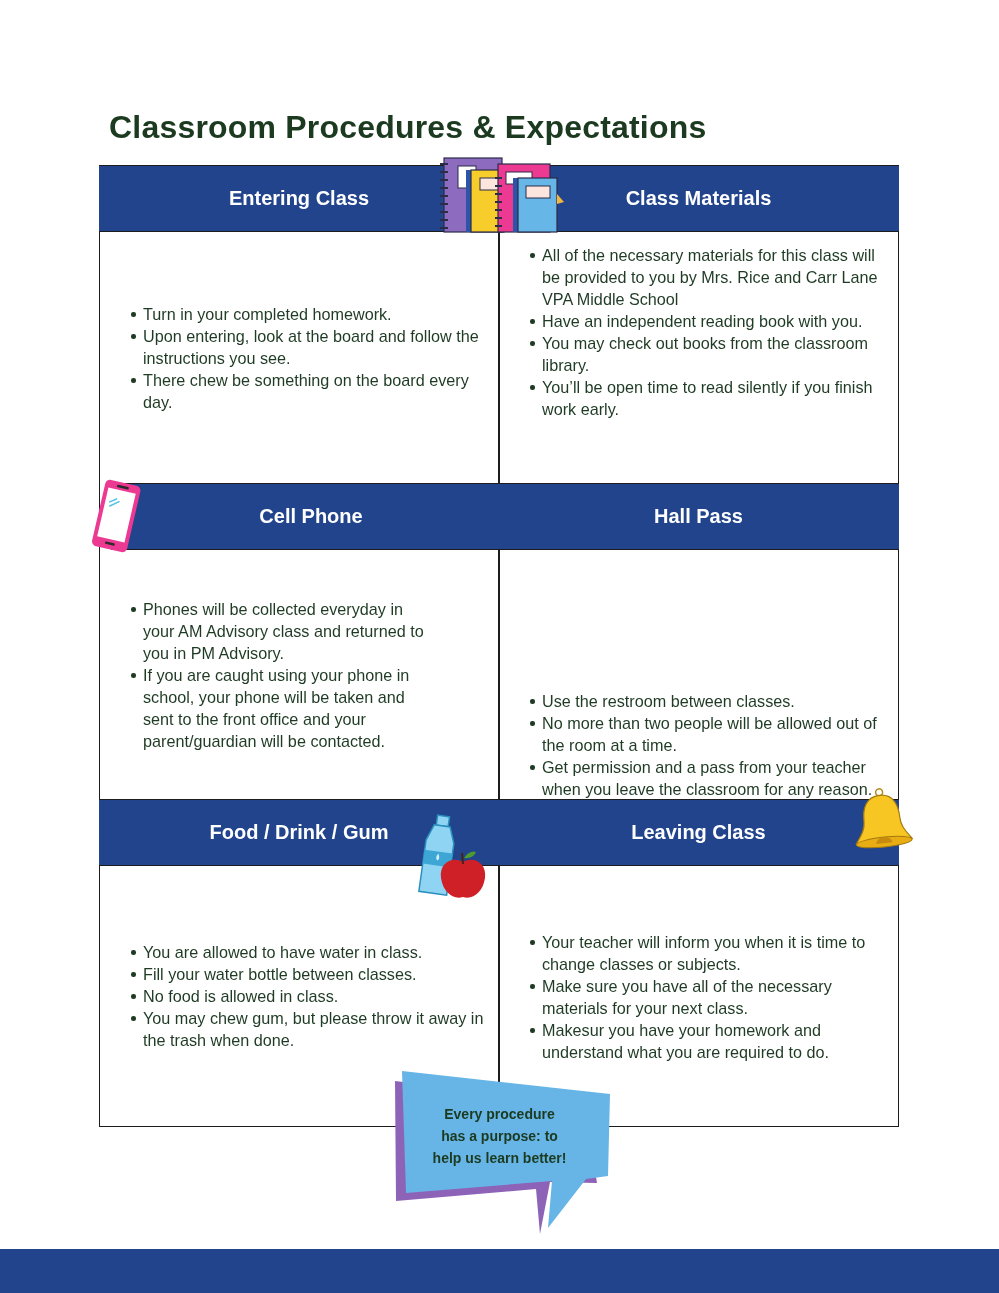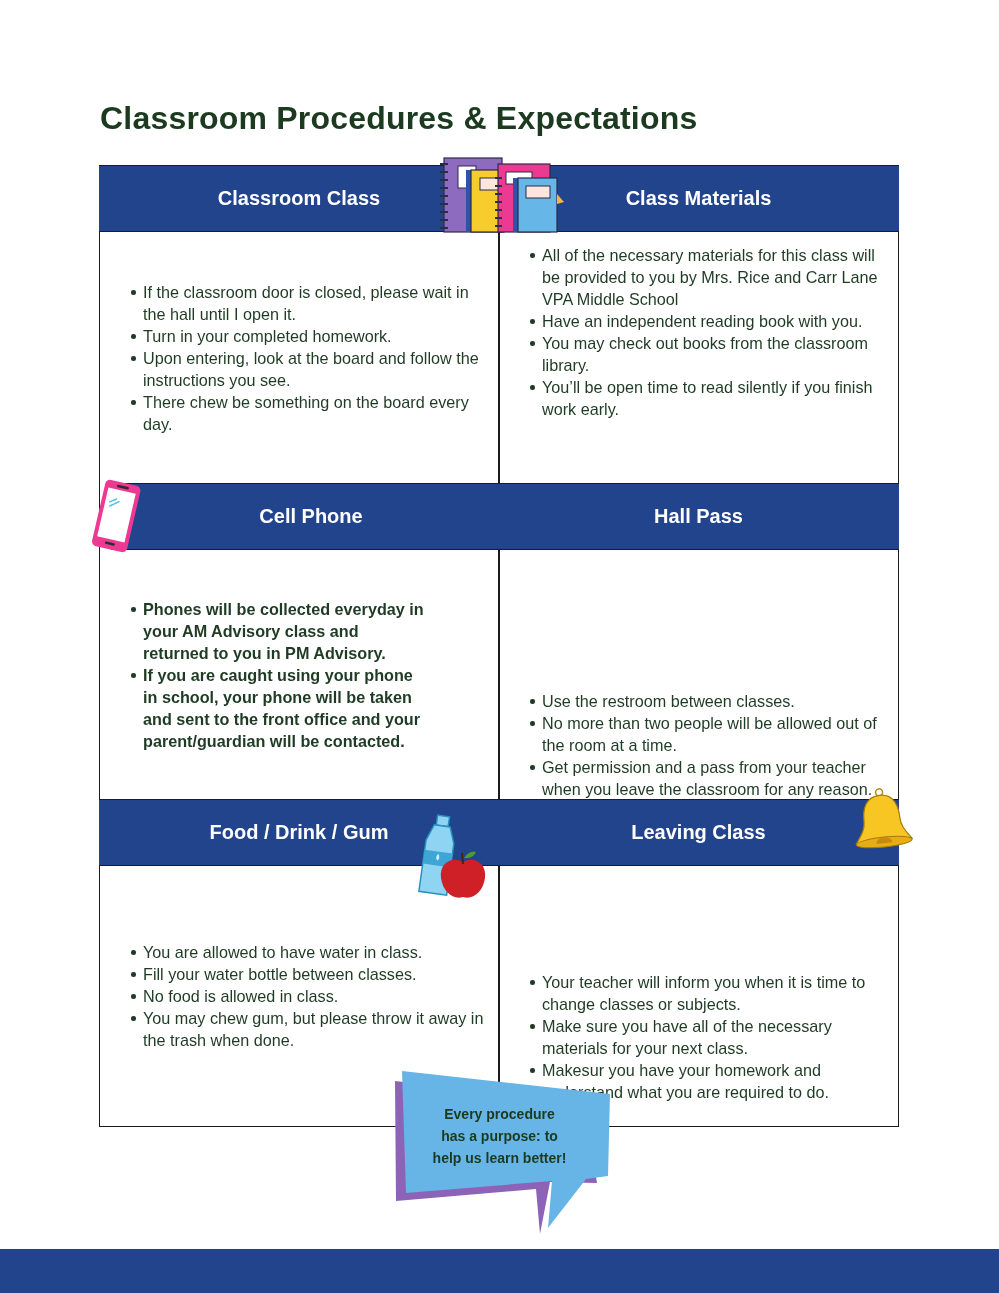--- a/index.html
+++ b/index.html
@@ -1,18 +1,18 @@
 <!DOCTYPE html>
 <html><head>
 <meta charset="utf-8">
 <style>
   html, body { margin:0; padding:0; }
   body { width:999px; height:1293px; background:#ffffff; position:relative; overflow:hidden;
          font-family:"Liberation Sans", sans-serif; }
-  .title { position:absolute; left:100px; top:100px; margin:0; font-size:32px; font-weight:bold;
+  .title { position:absolute; left:100px; top:100px; margin:9px; font-size:32px; font-weight:bold;
            color:#1b3a1f; letter-spacing:0.2px; }
   .grid { position:absolute; left:99px; top:165px; width:800px; height:962px;
           border:1.5px solid #1c1c1c; box-sizing:border-box; }
   .vline { position:absolute; left:498px; top:165px; width:1.5px; height:962px; background:#1c1c1c; }
   .header { position:absolute; background:#21448c; height:67px; box-sizing:border-box;
             border-top:1.5px solid #1c1c1c; border-bottom:1.5px solid #1c1c1c;
             color:#fff; font-weight:bold; font-size:20px; display:flex; align-items:center; justify-content:center; }
   .body { position:absolute; box-sizing:border-box; display:flex; align-items:center; }
   .body ul { margin:0; padding:0 0 0 44px; list-style:none; }
   .body li { position:relative; font-size:16.2px; line-height:22px; color:#1f3b24; padding-right:14px; }
@@ -24,49 +24,48 @@
 </style>
 </head>
 <body>
 
 <h1 class="title">Classroom Procedures &amp; Expectations</h1>
 
 <div class="grid"></div>
 <div class="vline"></div>
 
 <div class="header" style="left:99px; top:165px; width:400px;">
-  <span>Classroom Class</span>
+  <span>Entering Class</span>
 </div>
 <div class="header" style="left:498px; top:165px; width:401px;">
   <span>Class Materials</span>
 </div>
 <div class="body" style="left:99px; top:232px; width:400px; height:252px;">
   <ul>
-    <li>If the classroom door is closed, please wait in the hall until I open it.</li>
     <li>Turn in your completed homework.</li>
     <li>Upon entering, look at the board and follow the instructions you see.</li>
     <li>There chew be something on the board every day.</li>
   </ul>
 </div>
 <div class="body" style="left:498px; top:232px; width:401px; height:200px;">
   <ul>
     <li>All of the necessary materials for this class will be provided to you by Mrs. Rice and Carr Lane VPA Middle School</li>
     <li>Have an independent reading book with you.</li>
     <li>You may check out books from the classroom library.</li>
     <li>You’ll be open time to read silently if you finish work early.</li>
   </ul>
 </div>
 
 <div class="header" style="left:99px; top:483px; width:400px;margin-left:12px;">
   <span>Cell Phone</span>
 </div>
 <div class="header" style="left:498px; top:483px; width:401px;">
   <span>Hall Pass</span>
 </div>
-<div class="body" style="left:99px; top:550px; width:340px; height:250px;font-weight:bold;">
+<div class="body" style="left:99px; top:550px; width:340px; height:250px;">
   <ul>
     <li>Phones will be collected everyday in your AM Advisory class and returned to you in PM Advisory.</li>
     <li>If you are caught using your phone in school, your phone will be taken and sent to the front office and your parent/guardian will be contacted.</li>
   </ul>
 </div>
 <div class="body" style="left:498px; top:550px; width:401px; height:250px;align-items:flex-end;">
   <ul>
     <li>Use the restroom between classes.</li>
     <li>No more than two people will be allowed out of the room at a time.</li>
     <li>Get permission and a pass from your teacher when you leave the classroom for any reason.</li>
@@ -80,21 +79,21 @@
   <span>Leaving Class</span>
 </div>
 <div class="body" style="left:99px; top:866px; width:400px; height:260px;">
   <ul>
     <li>You are allowed to have water in class.</li>
     <li>Fill your water bottle between classes.</li>
     <li>No food is allowed in class.</li>
     <li>You may chew gum, but please throw it away in the trash when done.</li>
   </ul>
 </div>
-<div class="body" style="left:498px; top:866px; width:401px; height:260px; align-items:flex-start; padding-top:65px;margin-top:40px;">
+<div class="body" style="left:498px; top:866px; width:401px; height:260px; align-items:flex-start; padding-top:65px;">
   <ul>
     <li>Your teacher will inform you when it is time to change classes or subjects.</li>
     <li>Make sure you have all of the necessary materials for your next class.</li>
     <li>Makesur you have your homework and understand what you are required to do.</li>
   </ul>
 </div>
 
 <svg class="deco" style="left:440px; top:156px;" width="125" height="78" viewBox="0 0 125 78">
   <rect x="4" y="2" width="58" height="74" fill="#8d6bbf" stroke="#2b2b4a" stroke-width="1.2"></rect>
   <rect x="18" y="10" width="18" height="22" fill="#fff" stroke="#2b2b4a" stroke-width="1"></rect>

